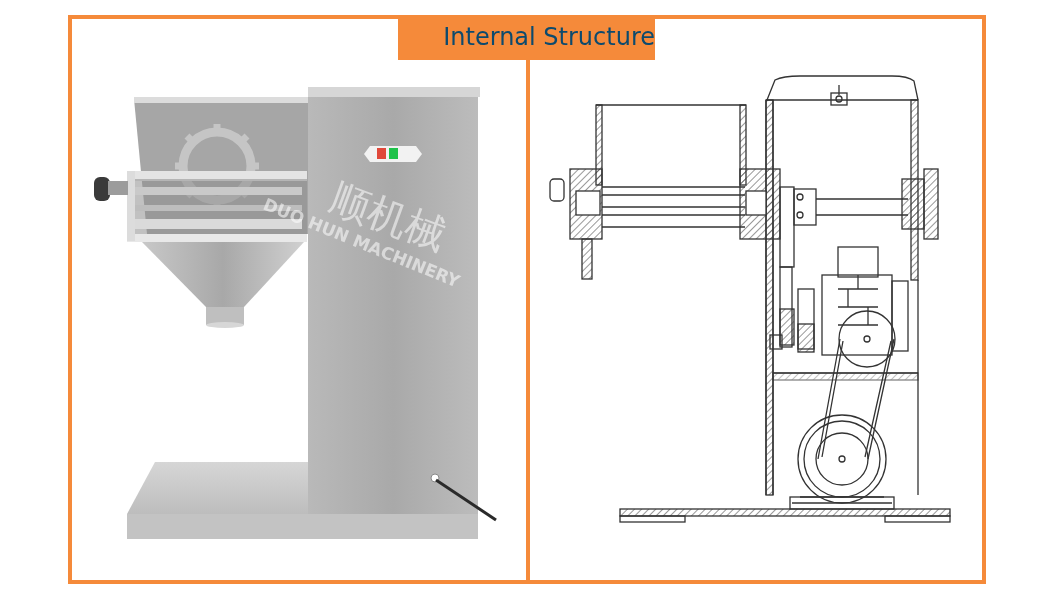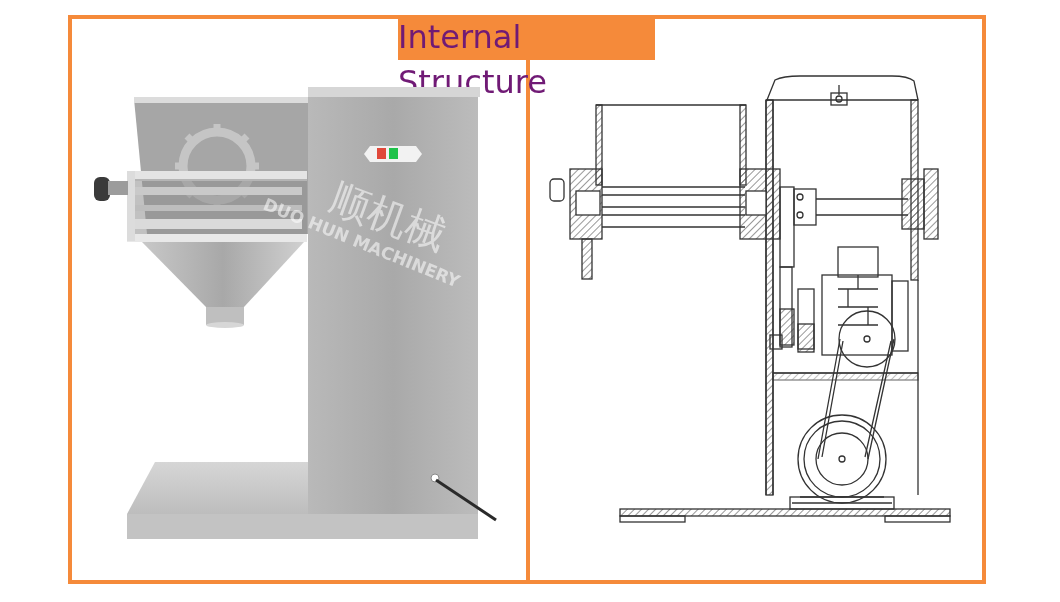--- a/index.html
+++ b/index.html
@@ -1,20 +1,20 @@
 <!DOCTYPE html>
 <html><head>
 <meta charset="utf-8">
 <style>
   html,body{margin:0;padding:0;background:#ffffff;}
   body{width:1060px;height:602px;position:relative;overflow:hidden;font-family:"DejaVu Sans","Liberation Sans",sans-serif;}
   .frame{position:absolute;left:68px;top:15px;width:918px;height:569px;box-sizing:border-box;border:4px solid #f58a3a;}
   .divider{position:absolute;left:526px;top:15px;width:4px;height:569px;background:#f58a3a;}
-  .title-tab{position:absolute;left:398px;top:15px;width:257px;height:45px;background:#f58a3a;color:#701a75;
-    font-family:"DejaVu Sans",sans-serif;font-size:32px;line-height:45px;text-align:left;letter-spacing:0px;}
+  .title-tab{position:absolute;left:398px;top:15px;width:257px;height:45px;background:#f58a3a;color:#0c4a6e;
+    font-family:"DejaVu Sans",sans-serif;font-size:24px;line-height:45px;text-align:right;letter-spacing:0px;}
   .panel{position:absolute;top:19px;height:561px;}
   .panel-left{left:72px;width:454px;}
   .panel-right{left:530px;width:452px;}
   svg{position:absolute;left:0;top:0;}
   .watermark{font-family:"DejaVu Sans",sans-serif;}
 </style>
 </head>
 <body>
 
 <div class="frame"></div>

